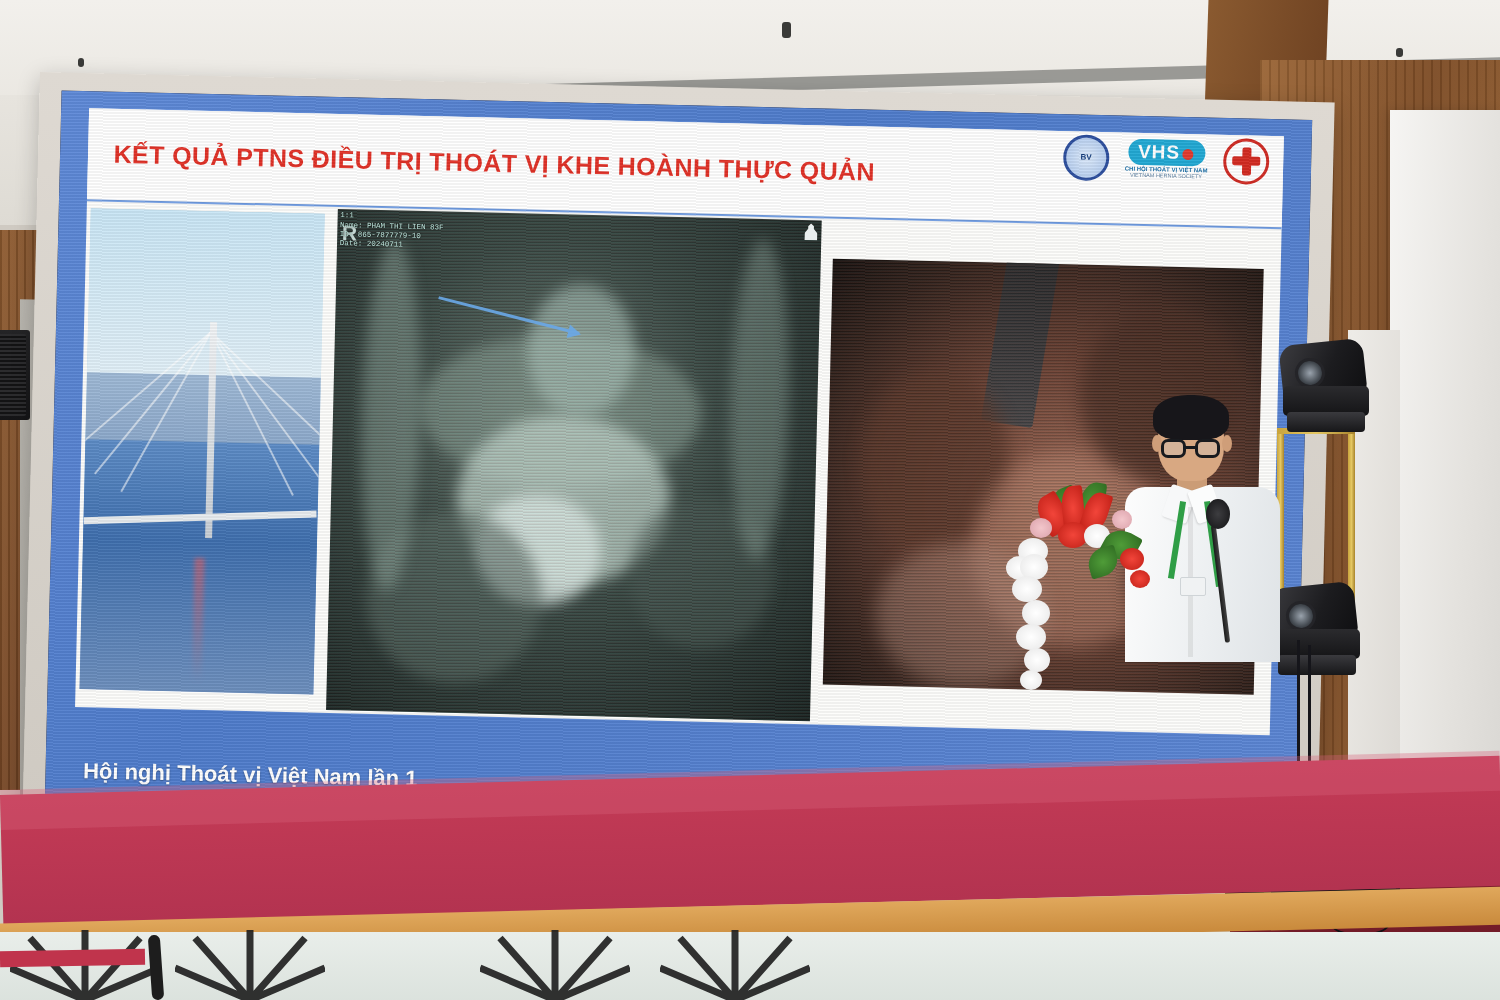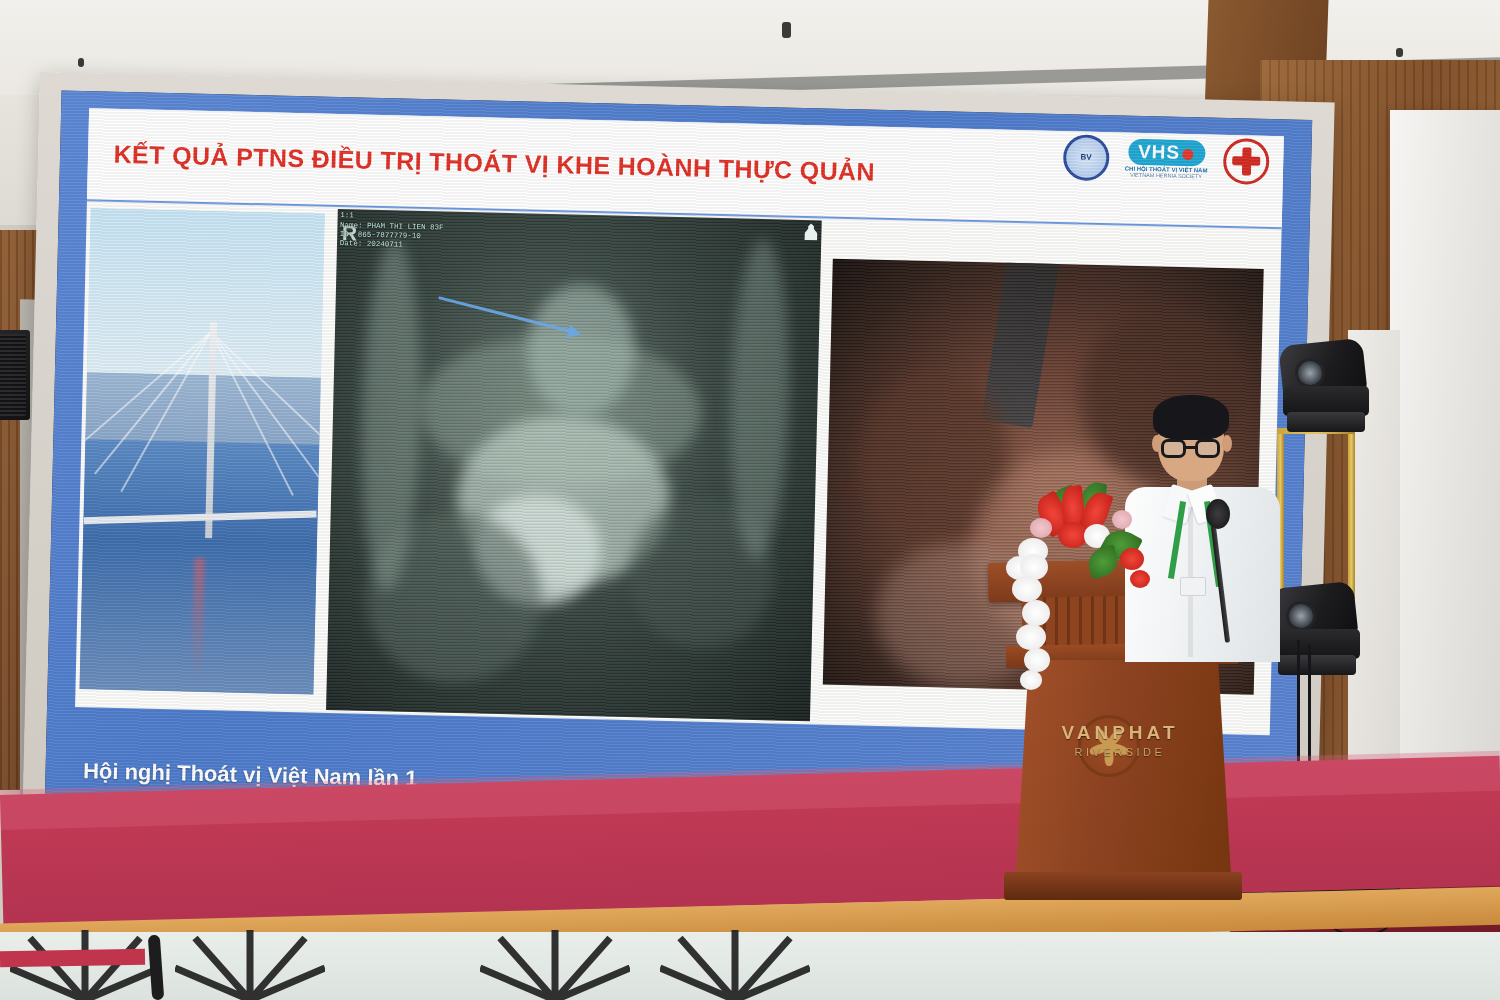--- a/index.html
+++ b/index.html
@@ -405,38 +405,20 @@
   <svg class="panel-deco" style="left:660px;" viewBox="0 0 150 72">
     <g stroke="#1d1d1d" stroke-width="7" fill="none">
       <path d="M75 72 L20 10 M75 72 L75 2 M75 72 L130 10 M75 72 L0 40 M75 72 L150 40"></path>
     </g>
   </svg>
   <div style="position:absolute;left:150px;top:935px;width:12px;height:65px;background:#1d1d1d;
               border-radius:6px;transform:rotate(-4deg);"></div>
   <div style="position:absolute;left:0px;top:950px;width:145px;height:16px;background:#c0344c;
               transform:rotate(-1deg);"></div>
 
-  <div id="podium">
-    <div class="pod-top"></div>
-    <div class="pod-slat"></div>
-    <div class="pod-mid"></div>
-    <div class="pod-body"></div>
-    <div class="pod-medal">
-      <div class="pod-petal" style="transform:translate(-50%,0) rotate(0deg);"></div>
-      <div class="pod-petal" style="transform:translate(-50%,0) rotate(72deg);"></div>
-      <div class="pod-petal" style="transform:translate(-50%,0) rotate(144deg);"></div>
-      <div class="pod-petal" style="transform:translate(-50%,0) rotate(216deg);"></div>
-      <div class="pod-petal" style="transform:translate(-50%,0) rotate(288deg);"></div>
-    </div>
-    <div class="pod-name">
-      <div class="n1">VANPHAT</div>
-      <div class="n2">RIVERSIDE</div>
-    </div>
-    <div class="pod-base"></div>
-  </div>
 
   <div class="speaker">
     <div class="sp-shirt"></div>
     <div class="sp-neck"></div>
     <div class="sp-head"></div>
     <div class="sp-hair"></div>
     <div class="sp-ear" style="left:30px;"></div>
     <div class="sp-ear" style="left:100px;"></div>
     <div class="sp-glass" style="left:39px;"></div>
     <div class="sp-glass" style="left:73px;"></div>

